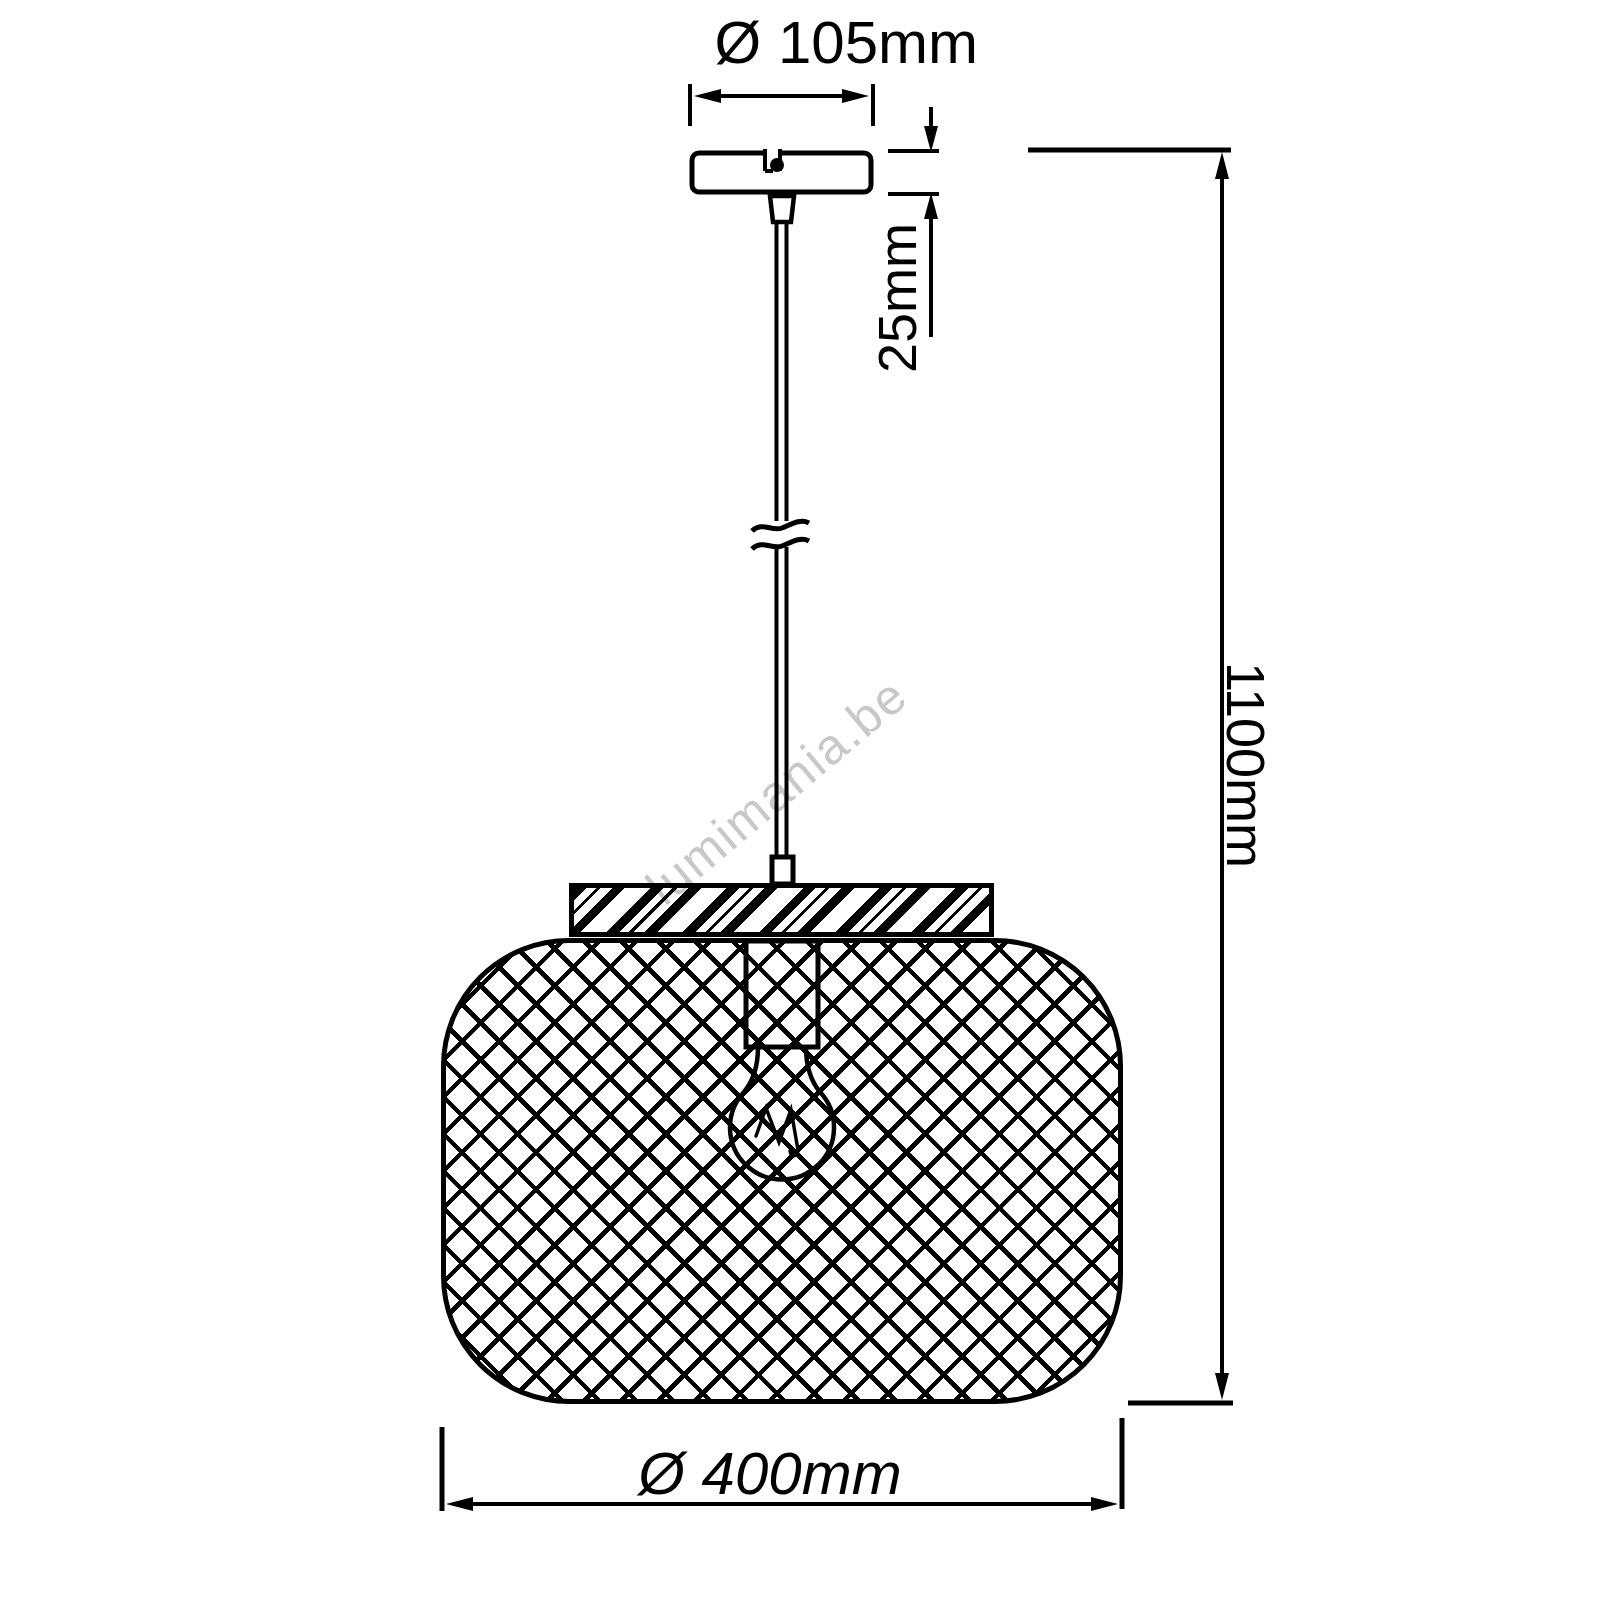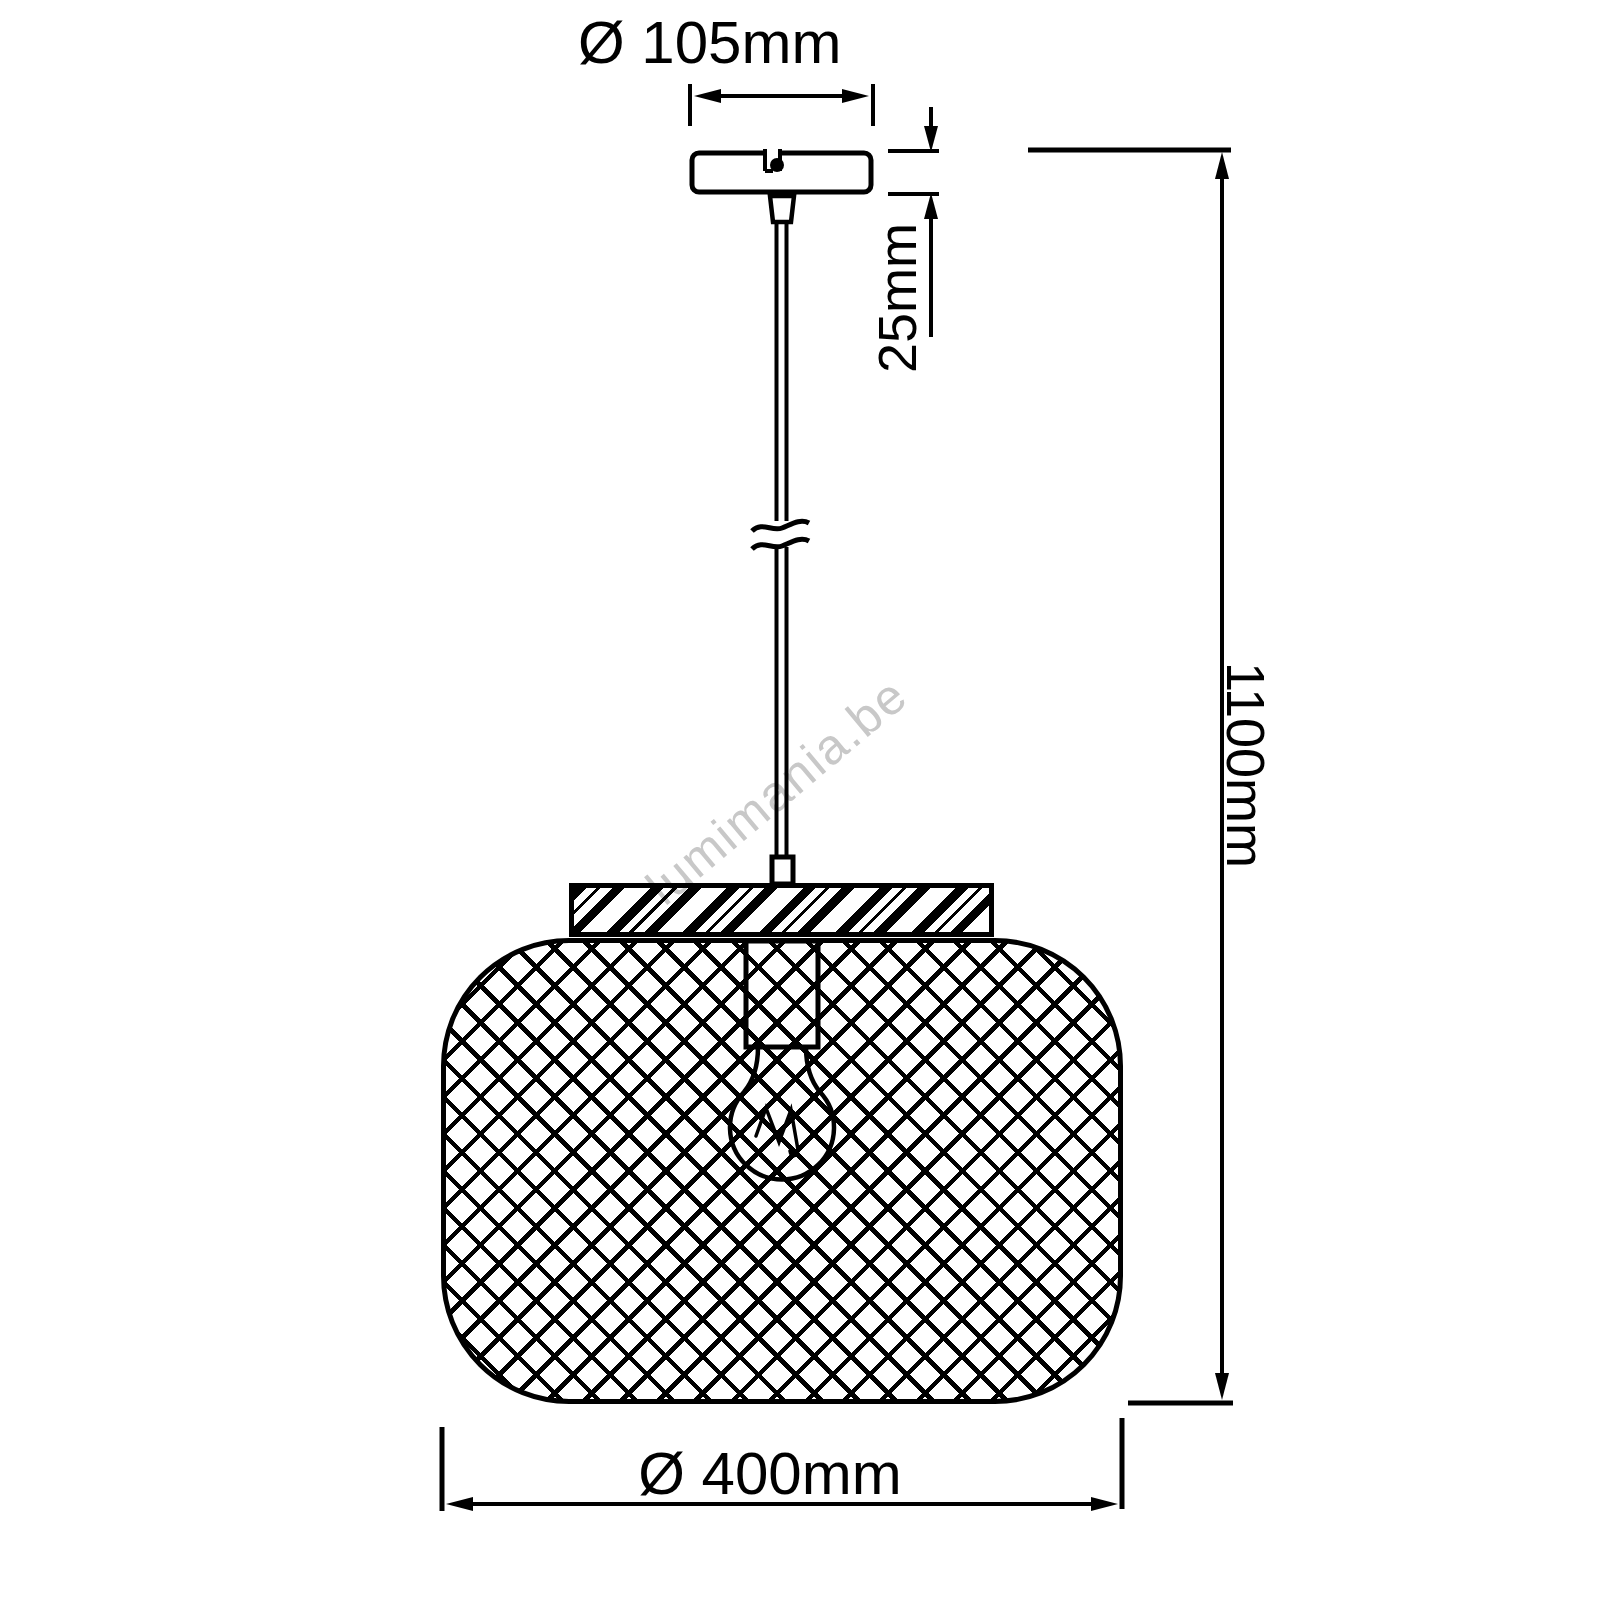--- a/index.html
+++ b/index.html
@@ -28,22 +28,22 @@
     z-index:1;
   }
   .watermark {
     position:absolute; left:527px; top:762px; width:500px; height:58px;
     text-align:center; font-size:50px; line-height:58px; letter-spacing:2px;
     color:#c8c8c8; transform:rotate(-40deg); mix-blend-mode:darken; z-index:2;
     white-space:nowrap;
   }
   svg.overlay { position:absolute; left:0; top:0; z-index:3; }
   .label { position:absolute; color:#000; z-index:4; white-space:nowrap; }
-  .lbl-top    { left:578px; top:12px;   width:400px; text-align:left; font-size:60px; line-height:62px; }
-  .lbl-bottom { left:570px; top:1443px; width:400px; text-align:center; font-size:60px; line-height:62px; }
+  .lbl-top    { left:578px; top:12px;   width:400px; text-align:right; font-size:60px; line-height:62px; }
+  .lbl-bottom { left:570px; top:1443px; width:400px; text-align:center; font-size:60px; line-height:62px;font-style:italic; }
   .lbl-25   { left:797px;  top:271px; width:200px; height:54px; line-height:54px; text-align:center; font-size:54px; transform:rotate(-90deg); }
   .lbl-1100 { left:1126px; top:738px; width:240px; height:54px; line-height:54px; text-align:center; font-size:54px; transform:rotate(90deg); }
 </style>
 </head>
 <body>
 
 <div class="stage">
 
   <div class="shade"></div>
 

